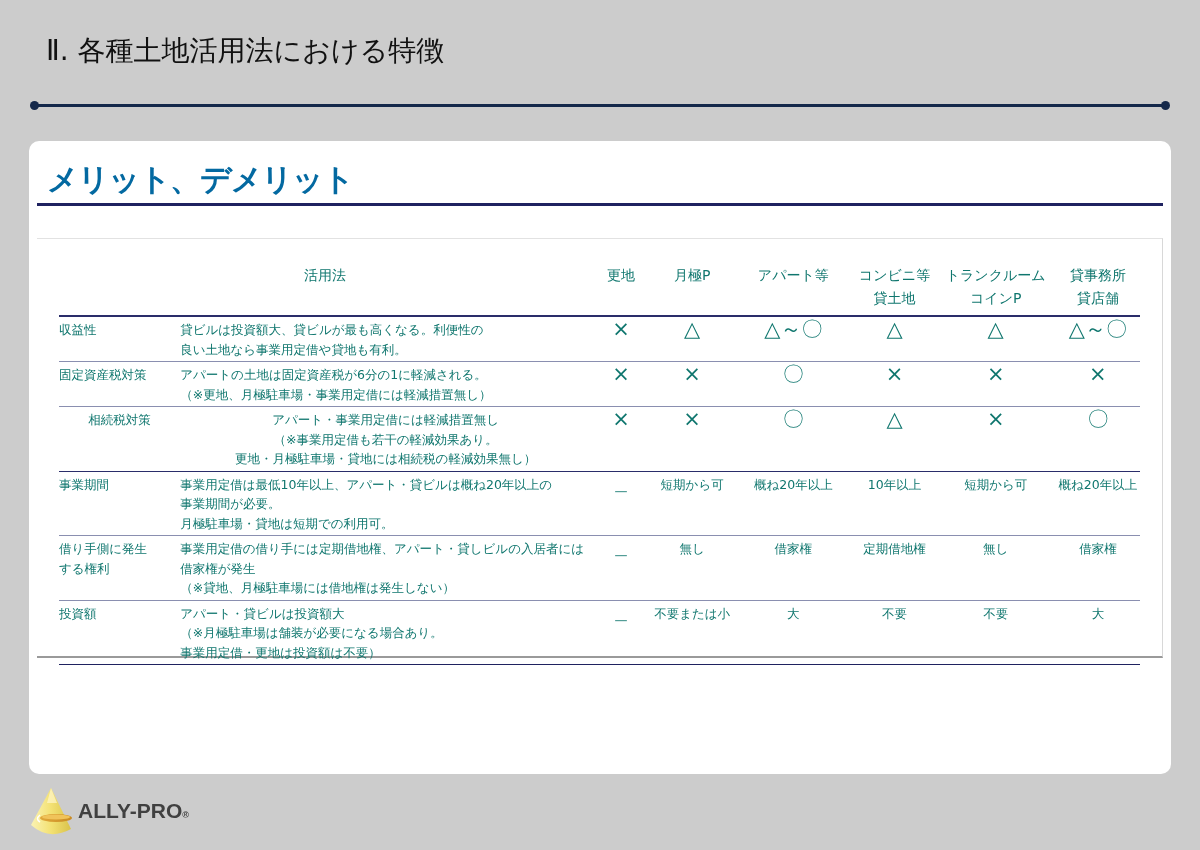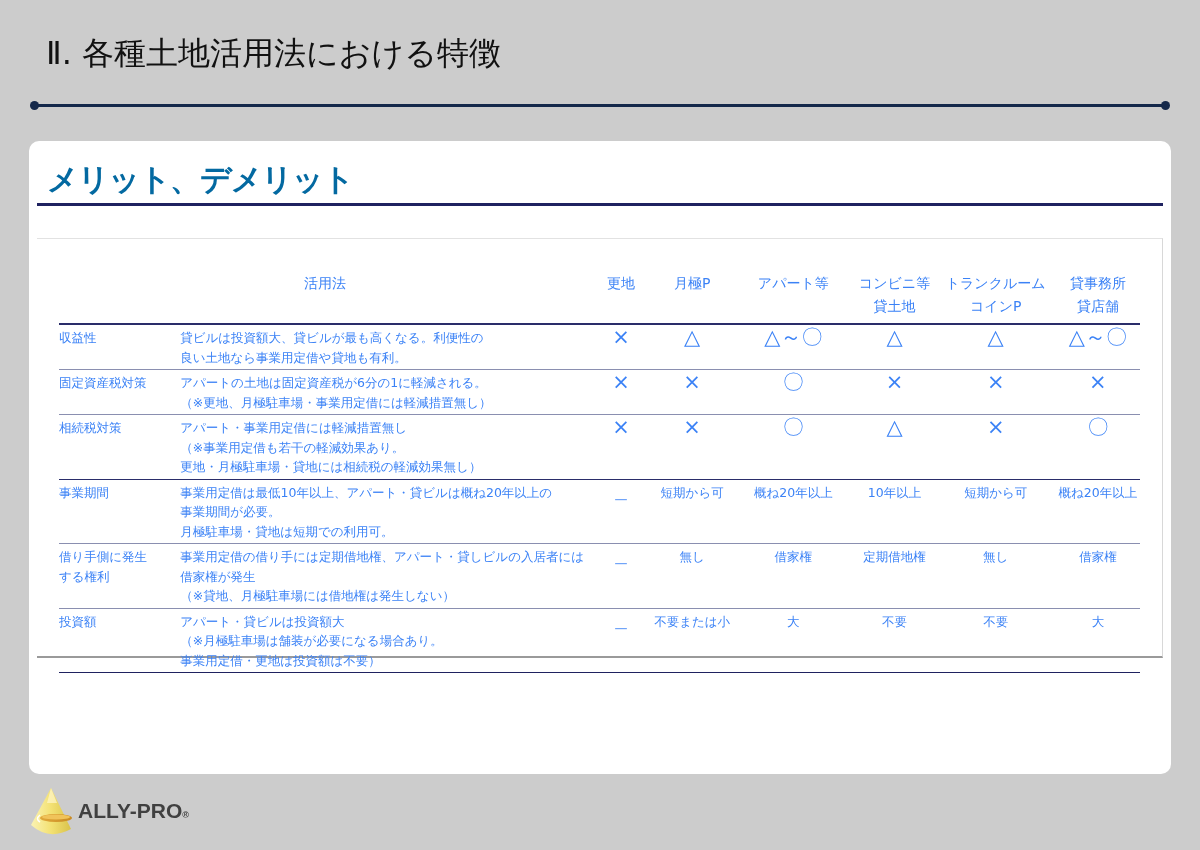--- a/index.html
+++ b/index.html
@@ -1,21 +1,21 @@
 <!DOCTYPE html>
 <html><head>
 <meta charset="utf-8">
 <style>
   html, body { margin:0; padding:0; }
   body {
     width:1200px; height:850px; background:#cccccc; position:relative; overflow:hidden;
     font-family: "DejaVu Sans", "Liberation Sans", sans-serif; color:#111;
   }
   .page-title {
-    position:absolute; left:46px; top:32px; font-size:32px; letter-spacing:0px;
+    position:absolute; left:46px; top:32px; font-size:28px; letter-spacing:0px;
     color:#111; white-space:nowrap; font-weight:normal;
   }
   .title-rule {
     position:absolute; left:33px; top:104px; width:1134px; height:3px; background:#14284a;
   }
   .title-rule .dot {
     position:absolute; top:-3px; width:9px; height:9px; border-radius:50%; background:#14284a;
   }
   .title-rule .dot.left { left:-3px; }
   .title-rule .dot.right { right:-3px; }
@@ -31,33 +31,33 @@
   .section-rule {
     position:absolute; left:8px; top:62px; width:1126px; height:3px; background:#1f2260;
   }
   .table-frame {
     position:absolute; left:8px; top:97px; width:1125px; height:417px;
     border-top:1px solid #e2e2e2; border-right:1px solid #d8d8d8; border-bottom:2px solid #9a9a9a;
     background:#fff;
   }
 
   table.grid {
-    position:absolute; left:22px; top:31px; width:1081px; border-collapse:collapse;
-    font-size:12.5px; color:#3b82f6;
+    position:absolute; left:22px; top:23px; width:1081px; border-collapse:collapse;
+    font-size:12.5px; color:#0f766e;
   }
   table.grid th {
     font-weight:normal; font-size:14px; text-align:center; vertical-align:top;
     padding:2px 0 5px 0; line-height:23px;
     border-bottom:2px solid #2a2d6a;
   }
   table.grid td {
     vertical-align:top; padding:3px 0 2px 0; line-height:19.5px;
     border-bottom:1px solid #8a8fb0;
   }
-  table.grid tr.strong td { border-bottom:1.5px solid #2a2d6a; }
+  table.grid tr.strong td { border-bottom:1.5px solid #2a2d6a;text-align:center; }
   table.grid tr:last-child td { border-bottom:1.5px solid #1f2260; }
   td.cat { width:121px; padding-left:2px; }
   td.desc { width:410px; }
   td.val { text-align:center; }
   td.sym { font-size:21px; line-height:28px; padding-top:2px; }
   td.dash { font-size:17px; line-height:20px; padding-top:6px; }
   th.col { width:93px; }
   .desc-line { display:block; }
 
   .logo {

